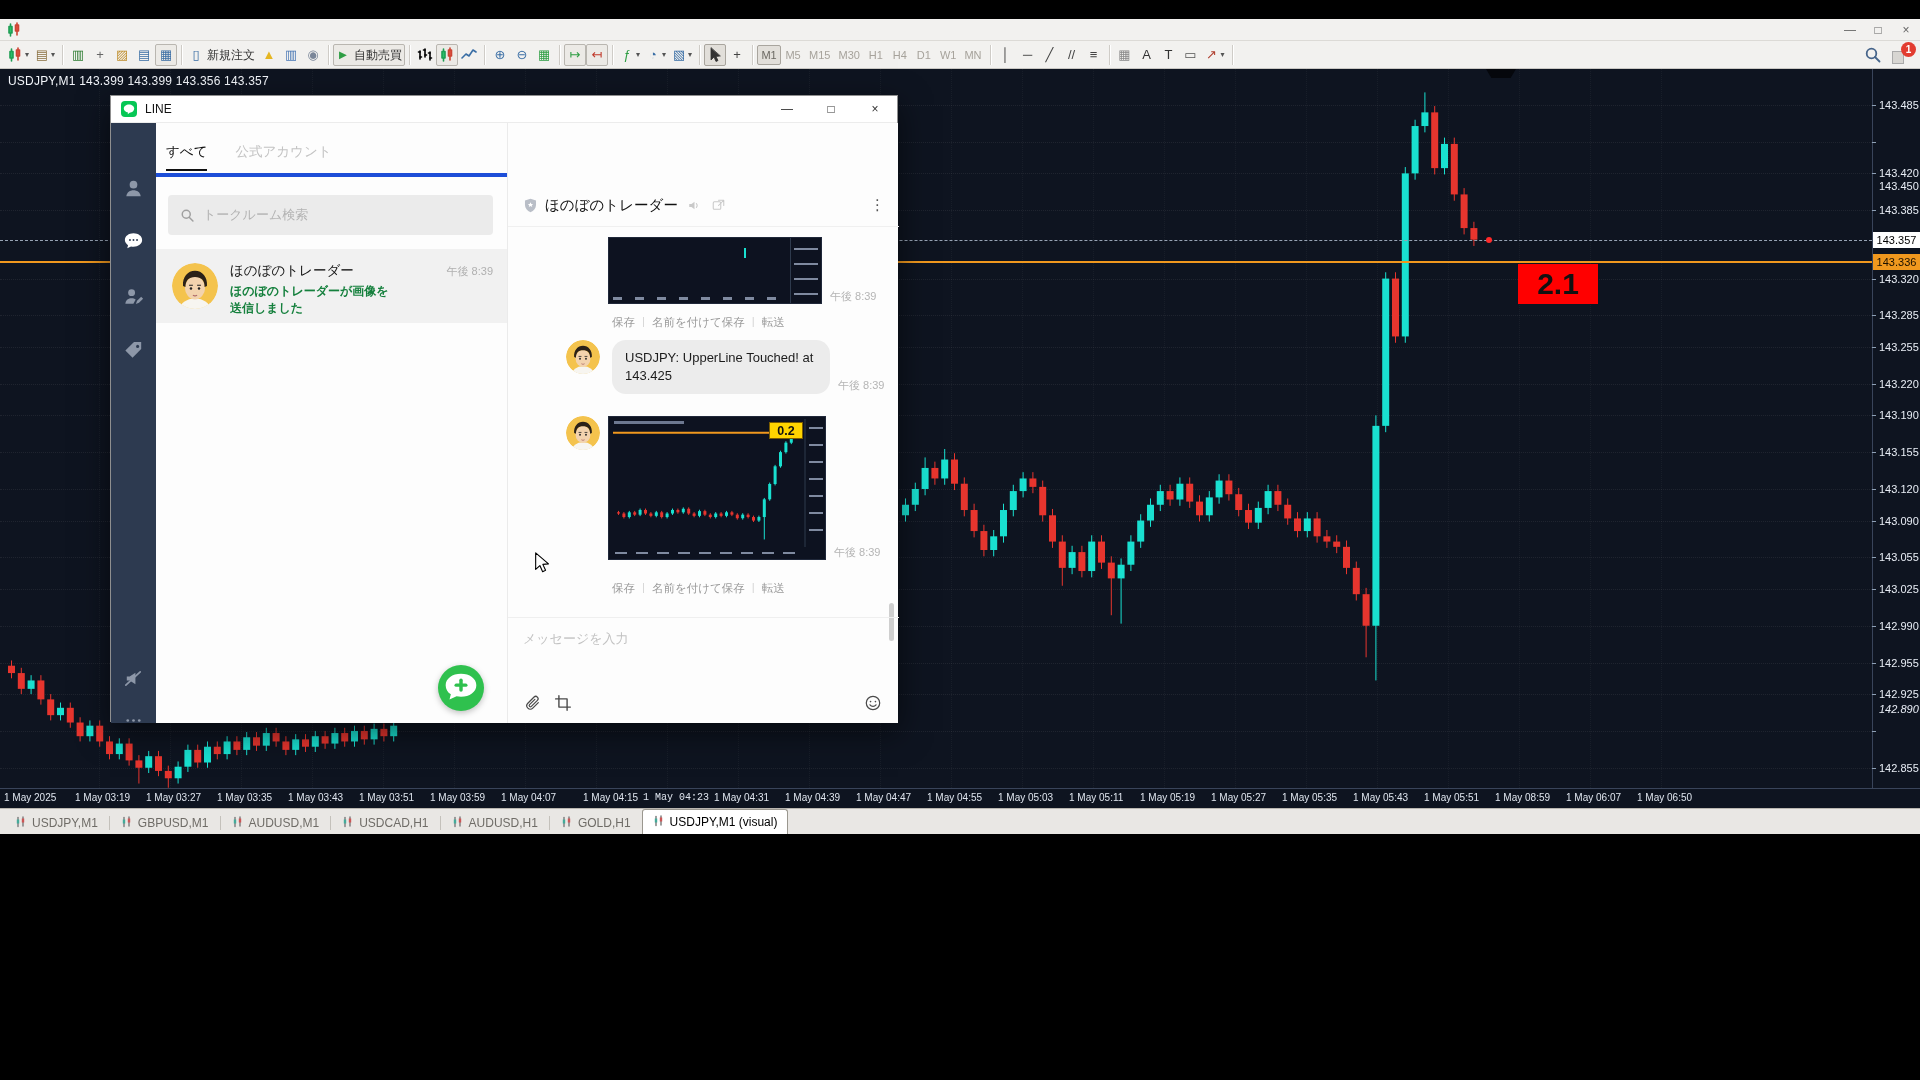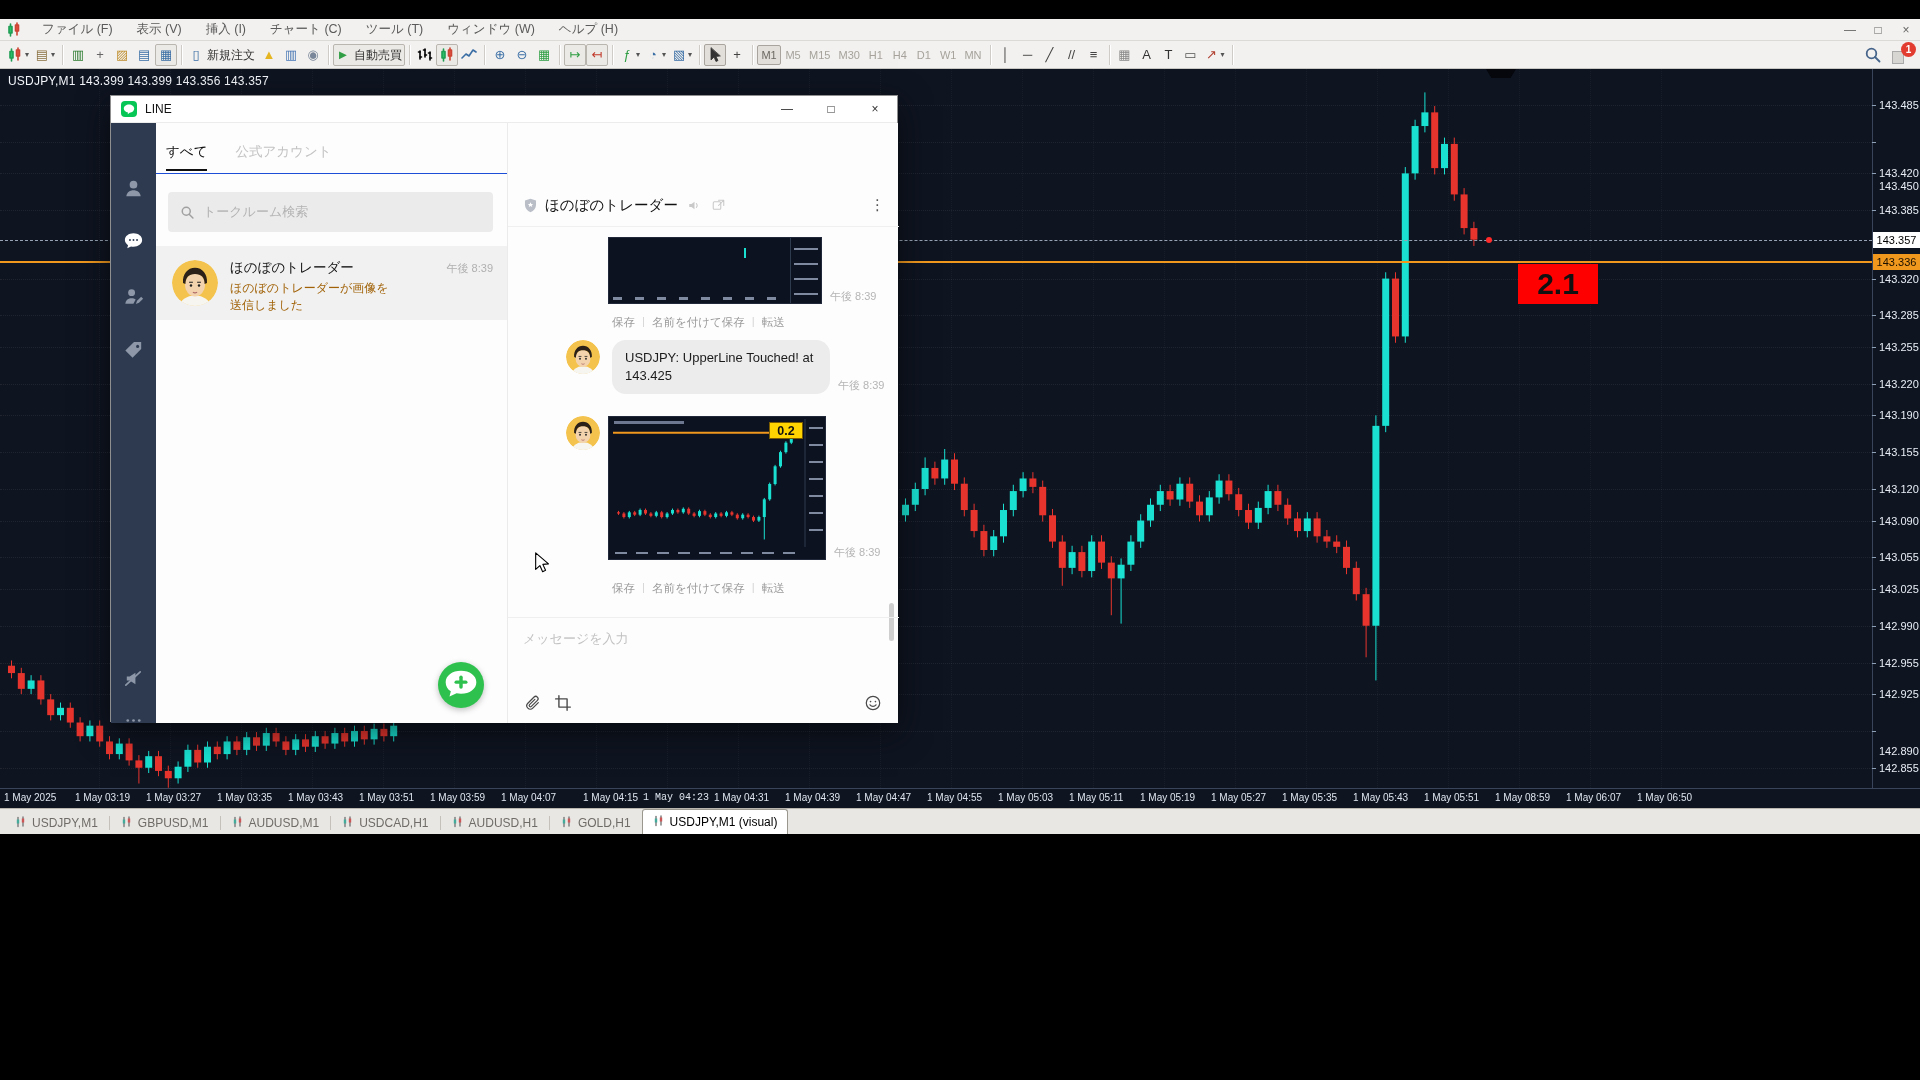--- a/index.html
+++ b/index.html
@@ -60,30 +60,30 @@
   #line-title-text{font-size:12px;color:#111;}
   #line-controls{margin-left:auto;display:flex;}
   .lwc{width:44px;height:26px;display:flex;align-items:center;justify-content:center;color:#333;font-size:12px;}
   #line-side{position:absolute;left:0;top:27px;width:45px;height:600px;background:#2d3a50;}
   .side-ic{position:absolute;left:11px;width:23px;height:23px;color:#8d97a8;}
   .side-ic.on{color:#fff;}
   #line-main{position:absolute;left:45px;top:27px;width:742px;height:600px;background:#fdfdfd;}
   #line-tabs{position:absolute;left:10px;top:20px;display:flex;gap:28px;font-size:13.5px;}
   .ltab{color:#c3c3c3;padding-bottom:8px;}
   .ltab.on{color:#111;border-bottom:2px solid #111;}
-  #left-panel{position:absolute;left:0;top:50px;width:351px;height:550px;border-top:1px solid #1d4ed8;}
+  #left-panel{position:absolute;left:0;top:50px;width:351px;height:550px;border-top:4px solid #1d4ed8;}
   #right-panel{position:absolute;left:351px;top:0;width:391px;height:600px;border-left:1px solid #ebebeb;}
   #search-box{position:absolute;left:12px;top:18px;width:325px;height:40px;background:#ebebeb;border-radius:4px;display:flex;align-items:center;color:#b2b2b2;font-size:13px;}
   #search-box .sic{width:15px;height:15px;margin:0 8px 0 12px;color:#a0a0a0;}
   #chat-item{position:absolute;left:0;top:72px;width:351px;height:74px;background:#f1f1f1;display:flex;}
   #chat-item .av{width:46px;height:46px;margin:14px 12px 0 16px;flex:none;}
   .av svg{width:100%;height:100%;display:block;}
   #chat-item .mid{padding-top:13px;width:190px;}
   #ci-name{font-size:13.5px;color:#111;}
-  #ci-prev{font-size:12px;color:#a16207;line-height:1.45;margin-top:3px;width:170px;}
+  #ci-prev{font-size:12px;color:#15803d;line-height:1.45;margin-top:3px;width:170px;font-weight:bold;}
   #ci-time{margin-left:auto;padding:15px 14px 0 0;font-size:11px;color:#b0b0b0;}
   #fab{position:absolute;left:282px;top:488px;width:46px;height:46px;border-radius:50%;background:#2fc14e;box-shadow:0 2px 6px rgba(0,0,0,.25);display:flex;align-items:center;justify-content:center;color:#fff;}
   
   #chat-header{position:absolute;left:0;top:61px;width:391px;height:43px;display:flex;align-items:center;border-bottom:1px solid #f0f0f0;}
   #ch-shield{width:17px;height:17px;margin:0 6px 0 14px;color:#b9bec7;}
   #ch-name{font-size:14.5px;color:#111;}
   .ch-ic{width:15px;height:15px;margin-left:9px;color:#c9c9c9;}
   #ch-dots{margin-left:auto;margin-right:14px;color:#555;font-size:15px;letter-spacing:0;}
   #messages{position:absolute;left:0;top:104px;width:391px;height:390px;}
   .msg-time{position:absolute;font-size:11px;color:#b5b5b5;white-space:nowrap;}
@@ -112,21 +112,20 @@
 
 <div id="root">
 
   <div id="menubar">
     <span id="app-icon"><svg viewBox="0 0 16 16" width="100%" height="100%" fill="none" stroke="currentColor" stroke-width="1.6" stroke-linecap="round" stroke-linejoin="round">
           <line x1="4.5" y1="2" x2="4.5" y2="14" stroke="#1f9e54"></line>
           <rect x="3" y="4.5" width="3" height="6.5" fill="#2bbf6a" stroke="#1f9e54"></rect>
           <line x1="11" y1="1" x2="11" y2="13" stroke="#c43"></line>
           <rect x="9.5" y="3" width="3" height="6" fill="#e05040" stroke="#c43"></rect>
         </svg></span>
-    <span id="menu-items"><span class="menu-item">ファイル (F)</span><span class="menu-item">表示 (V)</span><span class="menu-item">挿入 (I)</span><span class="menu-item">チャート (C)</span><span class="menu-item">ツール (T)</span><span class="menu-item">ウィンドウ (W)</span><span class="menu-item">ヘルプ (H)</span></span>
     <span id="win-controls">
         <span class="wc">—</span>
         <span class="wc">□</span>
         <span class="wc">×</span>
       </span>
   </div>
 
   <div id="toolbar">
       <div class="tb">
         <span class="glyph" style="width: 16px; height: 16px;"><svg viewBox="0 0 16 16" width="100%" height="100%" fill="none" stroke="currentColor" stroke-width="1.6" stroke-linecap="round" stroke-linejoin="round">
@@ -575,21 +574,21 @@
       <div class="price-label" style="top: 551.36px;">143.055</div>
       <div class="price-tick" style="top: 588.92px;"></div>
       <div class="price-label" style="top: 582.92px;">143.025</div>
       <div class="price-tick" style="top: 625.74px;"></div>
       <div class="price-label" style="top: 619.74px;">142.990</div>
       <div class="price-tick" style="top: 662.56px;"></div>
       <div class="price-label" style="top: 656.56px;">142.955</div>
       <div class="price-tick" style="top: 694.12px;"></div>
       <div class="price-label" style="top: 688.12px;">142.925</div>
       <div class="price-tick" style="top: 730.94px;"></div>
-      <div class="price-label" style="top: 745px;">142.890</div>
+      <div class="price-label" style="top: 703px; font-style: italic;">142.890</div>
       <div class="price-tick" style="top: 767.76px;"></div>
       <div class="price-label" style="top: 761.76px;">142.855</div>
     </div>
   <div id="time-axis">
       <div class="time-label" style="left: 4px;">1 May 2025</div>
       <div class="time-label" style="left: 75px;">1 May 03:19</div>
       <div class="time-label" style="left: 146px;">1 May 03:27</div>
       <div class="time-label" style="left: 217px;">1 May 03:35</div>
       <div class="time-label" style="left: 288px;">1 May 03:43</div>
       <div class="time-label" style="left: 359px;">1 May 03:51</div>

